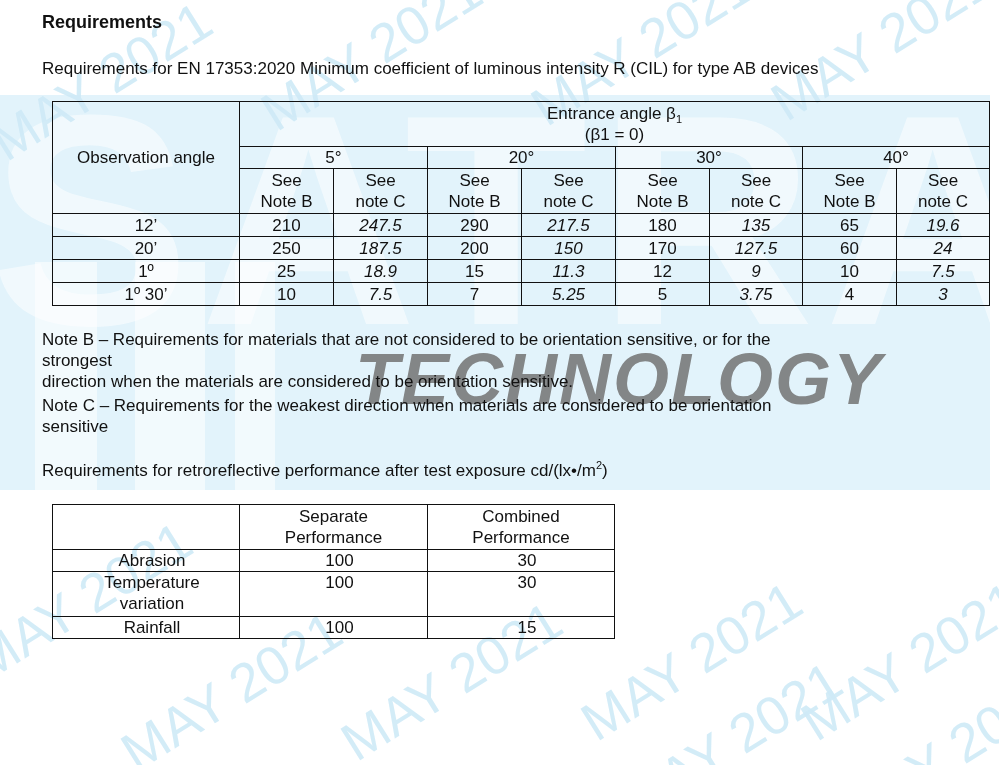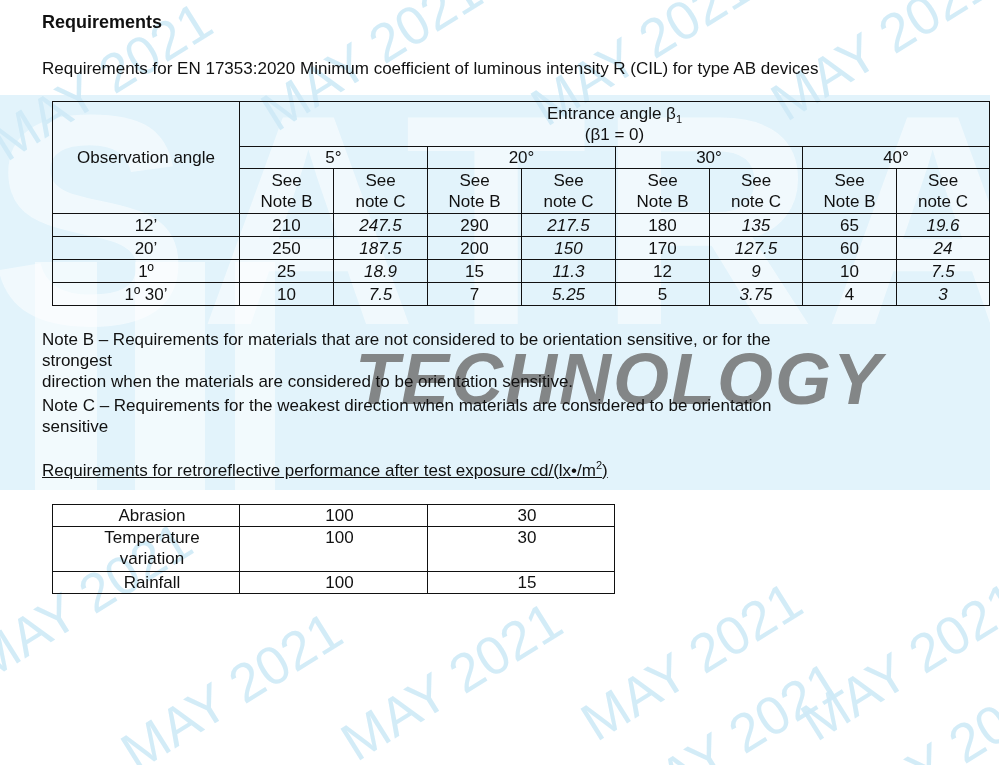--- a/index.html
+++ b/index.html
@@ -163,31 +163,36 @@
     </tr>
   </tbody>
     </table>
 
   <div class="para" style="top:395px;">Note C – Requirements for the weakest direction when materials are considered to be orientation sensitive</div>
   <div class="para" style="top:329px;">
     <span>Note B – Requirements for materials that are not considered to be orientation sensitive, or for the strongest</span><br>
     <span>direction when the materials are considered to be orientation sensitive.</span>
   </div>
 
-  <div class="para" style="top:460px;text-decoration:underline;">
+  <div class="para" style="top:460px;">
     <span>Requirements for retroreflective performance after test exposure cd/(lx•/m</span><sup>2</sup><span>)</span>
   </div>
 
   <table class="t2">
     <colgroup>
       <col style="width:187px">
         <col style="width:188px">
         <col style="width:187px">
     </colgroup>
     <tbody>
+    <tr style="height:45px;">
+      <td></td>
+      <td><span>Separate</span><br><span>Performance</span></td>
+      <td><span>Combined</span><br><span>Performance</span></td>
+    </tr>
     <tr style="height:22px;">
       <td class="top">Abrasion</td>
       <td class="top">100</td>
       <td class="top">30</td>
     </tr>
     <tr style="height:45px;">
       <td class="top"><span>Temperature</span><br><span>variation</span></td>
       <td class="top">100</td>
       <td class="top">30</td>
     </tr>

